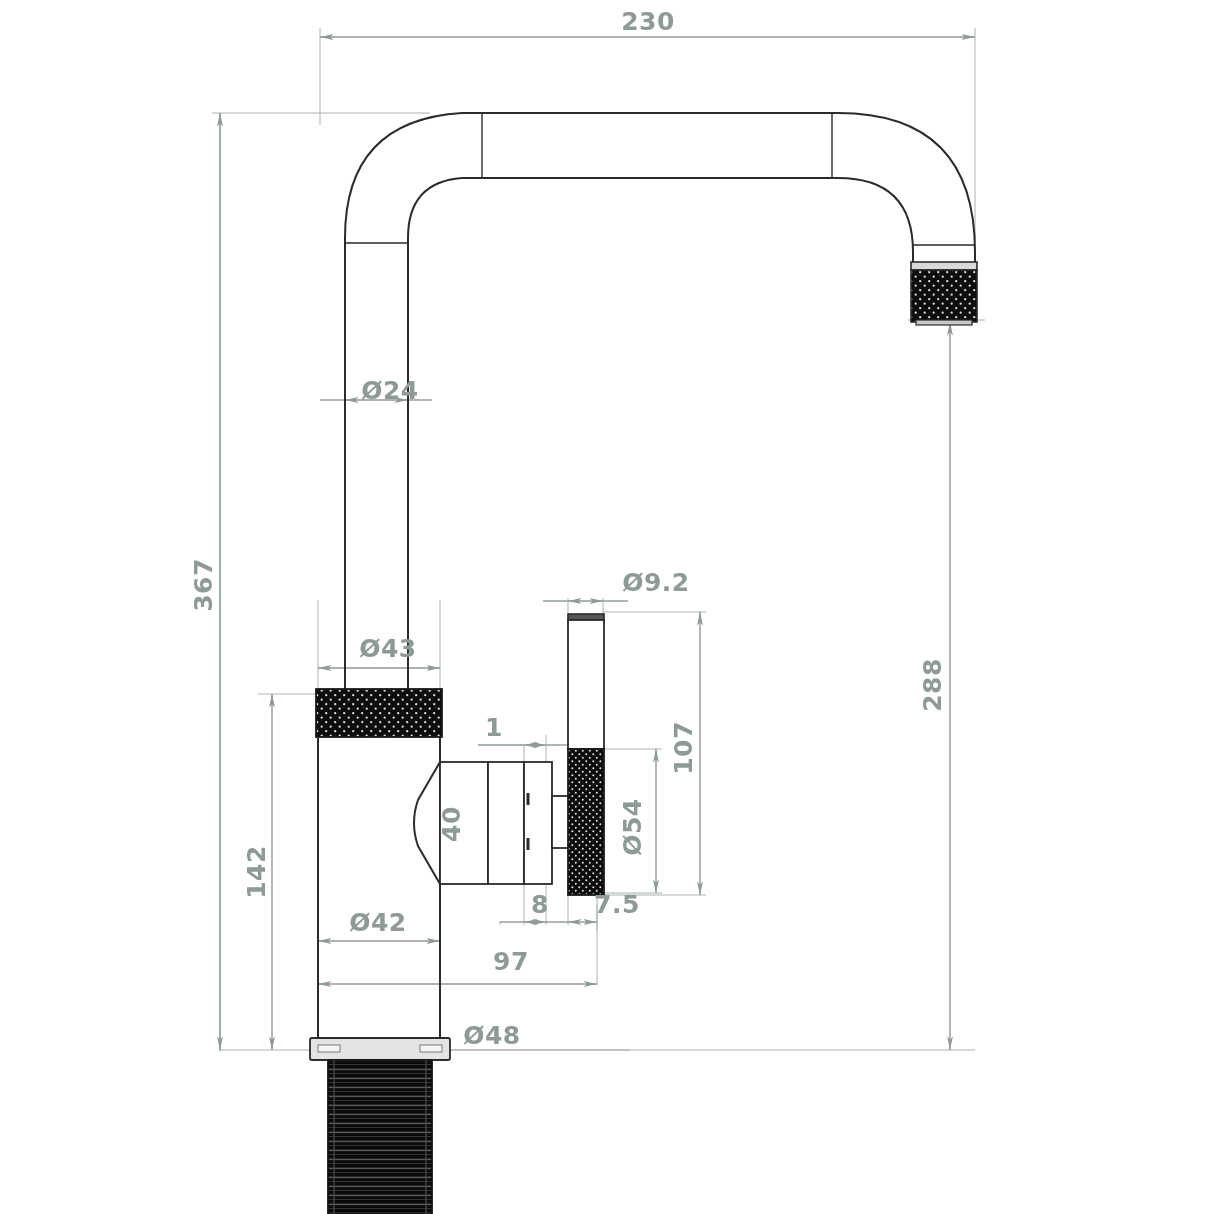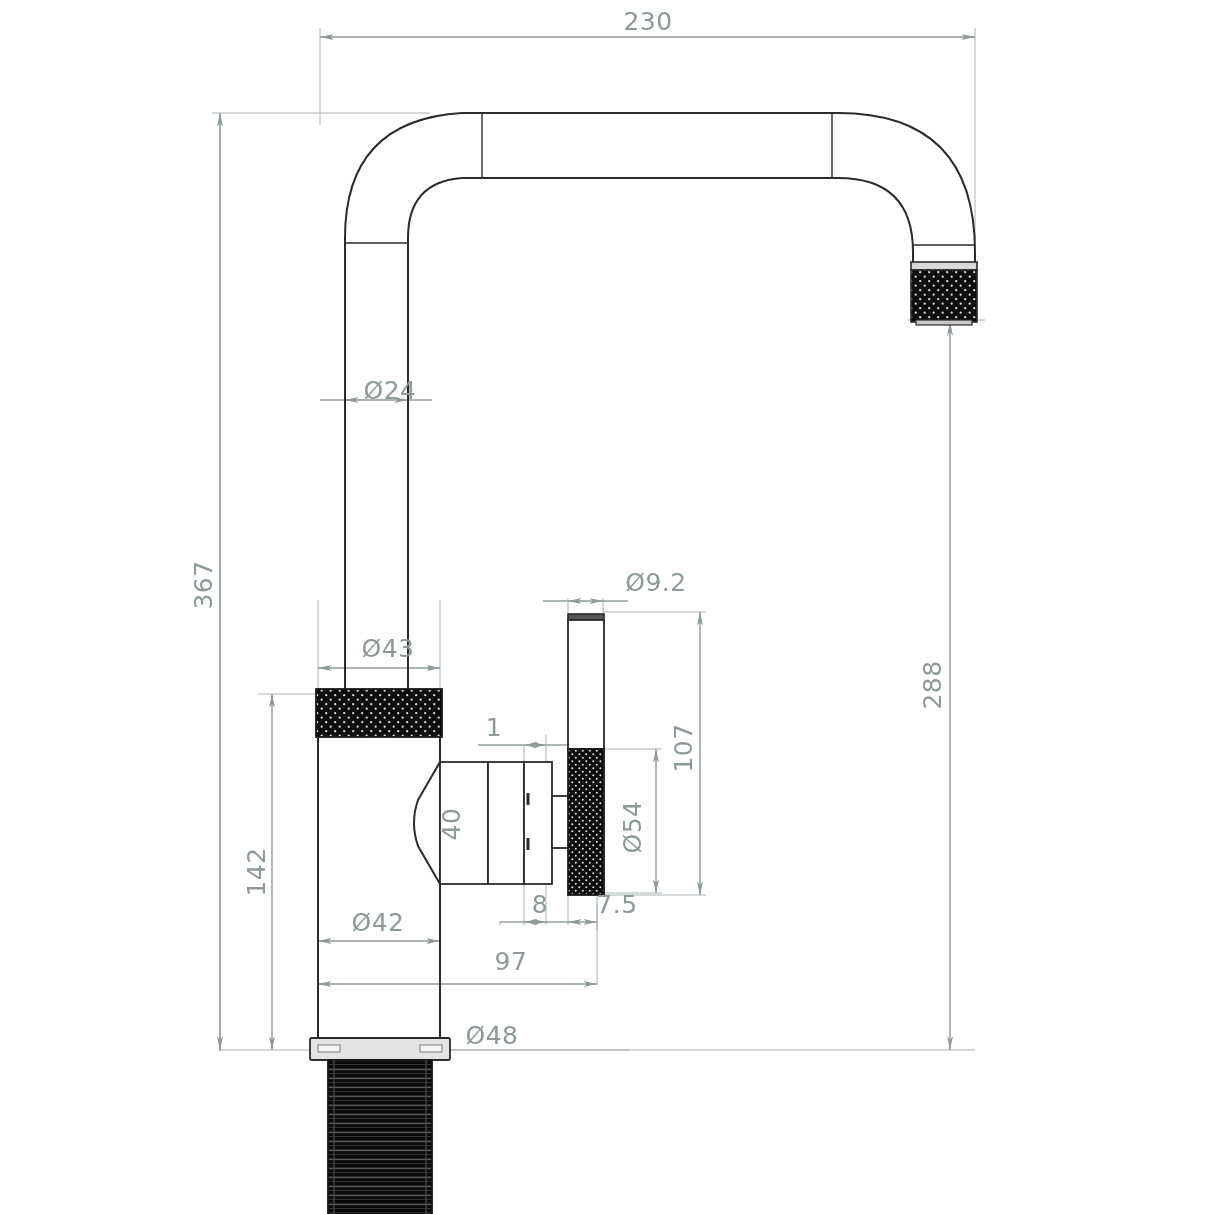--- a/index.html
+++ b/index.html
@@ -1,18 +1,18 @@
 <!DOCTYPE html>
 <html><head>
 <meta charset="utf-8">
 <style>
   html,body{margin:0;padding:0;background:#ffffff;}
   body{width:1214px;height:1214px;overflow:hidden;
        font-family:"DejaVu Sans","Liberation Sans",sans-serif;}
-  #stage{position:relative;width:1072px;height:1214px;background:#fff;}
+  #stage{position:relative;width:1072px;height:1214px;background:#fff;font-weight:bold;}
   svg#drawing{position:absolute;left:0;top:0;width:1214px;height:1214px;}
   .dimtext{font-family:"DejaVu Sans","Liberation Sans",sans-serif;
            font-size:25px;fill:#8e9a94;letter-spacing:0.5px;}
 </style>
 </head>
 <body>
 
 <div id="stage">
 <svg id="drawing" viewBox="0 0 1214 1214" xmlns="http://www.w3.org/2000/svg">
 

